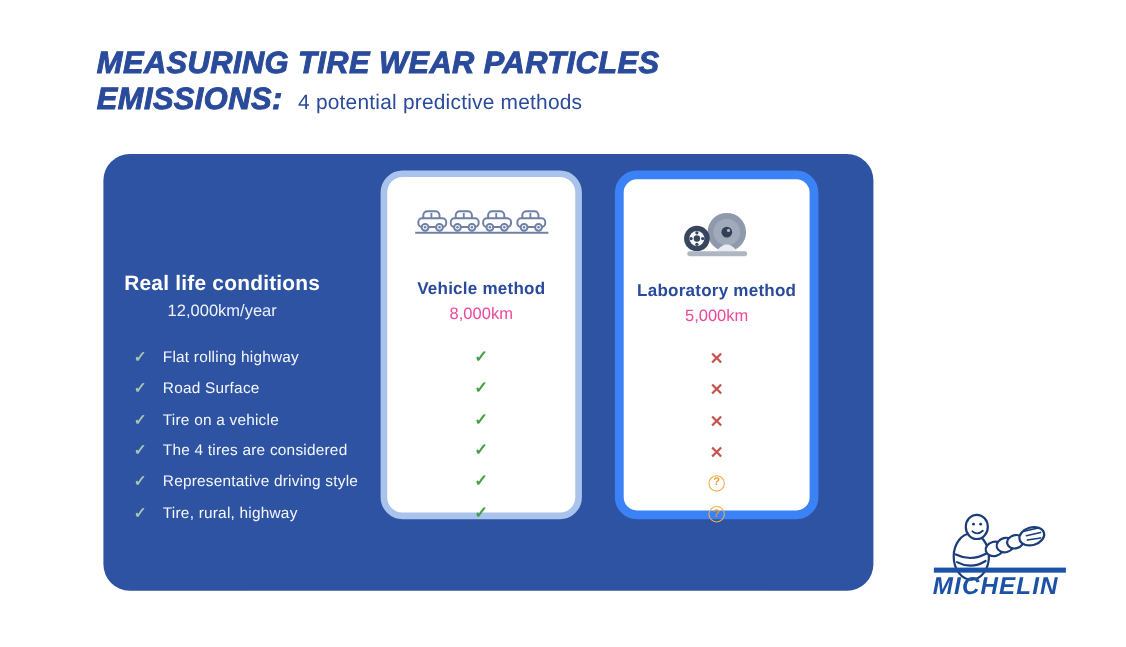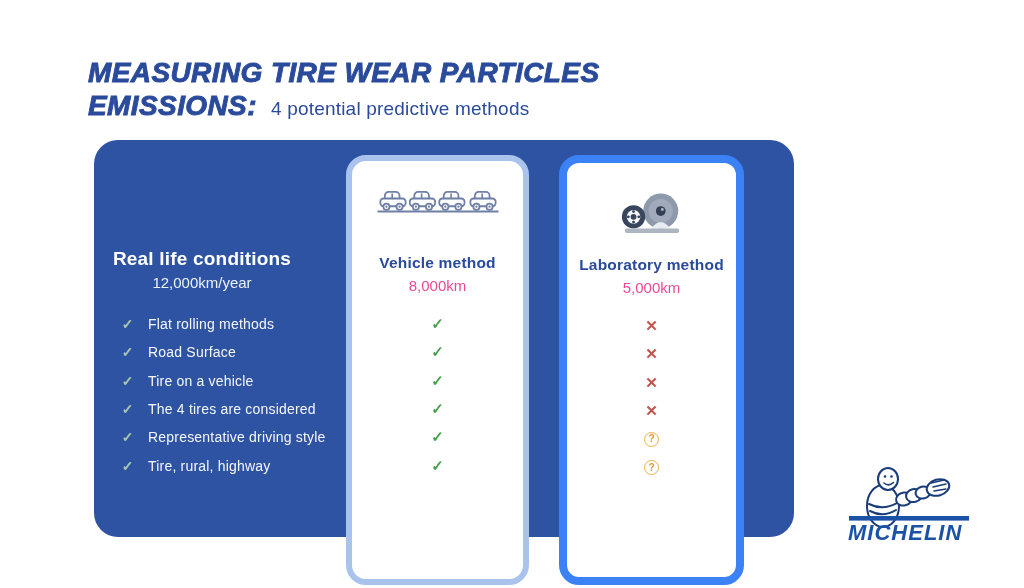--- a/index.html
+++ b/index.html
@@ -4,21 +4,21 @@
 <style>
   * { box-sizing: border-box; }
   html,body { margin:0; padding:0; }
   body {
     width:1024px; height:588px; position:relative; overflow:hidden;
     background:#ffffff;
     font-family:"Liberation Sans", sans-serif;
   }
 
   
-  .header { position:absolute; left:88px; top:56px; }
+  .header { position:absolute; left:88px; top:40px; }
   .title-line {
     font-style:italic; font-weight:bold; font-size:28px; line-height:1.18;
     color:#2A4B9B; letter-spacing:0.4px;
     -webkit-text-stroke:0.9px #2A4B9B;
   }
   .title-row2 { display:flex; align-items:baseline; gap:14px; }
   .subtitle {
     font-size:19px; font-weight:normal; color:#2A4B9B; font-style:normal;
     -webkit-text-stroke:0 transparent; letter-spacing:0.2px;
   }
@@ -37,21 +37,21 @@
   .rows { position:absolute; left:26px; top:170px; width:275px; }
   .row { height:28.3px; display:flex; align-items:center; }
   .row-check {
     width:15px; margin-right:13px; text-align:center;
     color:#A8C7AE; font-size:14px; font-weight:bold; flex:none;
   }
   .row-label { color:#F4F7FC; font-size:14px; letter-spacing:0.2px; }
 
   
   .card {
-    position:absolute; top:15px; height:430px; background:#ffffff;
+    position:absolute; top:15px; height:317px; background:#ffffff;
     border-radius:20px;
   }
   .card-vehicle { left:252px; width:183px; border:6px solid #A9C3EC; }
   .card-lab     { left:465px; width:185px; border:8px solid #3b82f6; }
 
   .card-icon { position:absolute; left:0; right:0; top:24px; display:flex; justify-content:center; }
   .card-title {
     position:absolute; left:0; right:0; top:93px; text-align:center;
     font-size:15.5px; font-weight:bold; color:#2A4B9B; letter-spacing:0.2px;
   }
@@ -87,21 +87,21 @@
 <div class="panel">
 
   <div class="real-life">
     <div class="real-life-title">Real life conditions</div>
     <div class="real-life-sub">12,000km/year</div>
   </div>
 
   <div class="rows">
     <div class="row">
       <span class="row-check">✓</span>
-      <span class="row-label">Flat rolling methods</span>
+      <span class="row-label">Flat rolling highway</span>
     </div>
     <div class="row">
       <span class="row-check">✓</span>
       <span class="row-label">Road Surface</span>
     </div>
     <div class="row">
       <span class="row-check">✓</span>
       <span class="row-label">Tire on a vehicle</span>
     </div>
     <div class="row">

